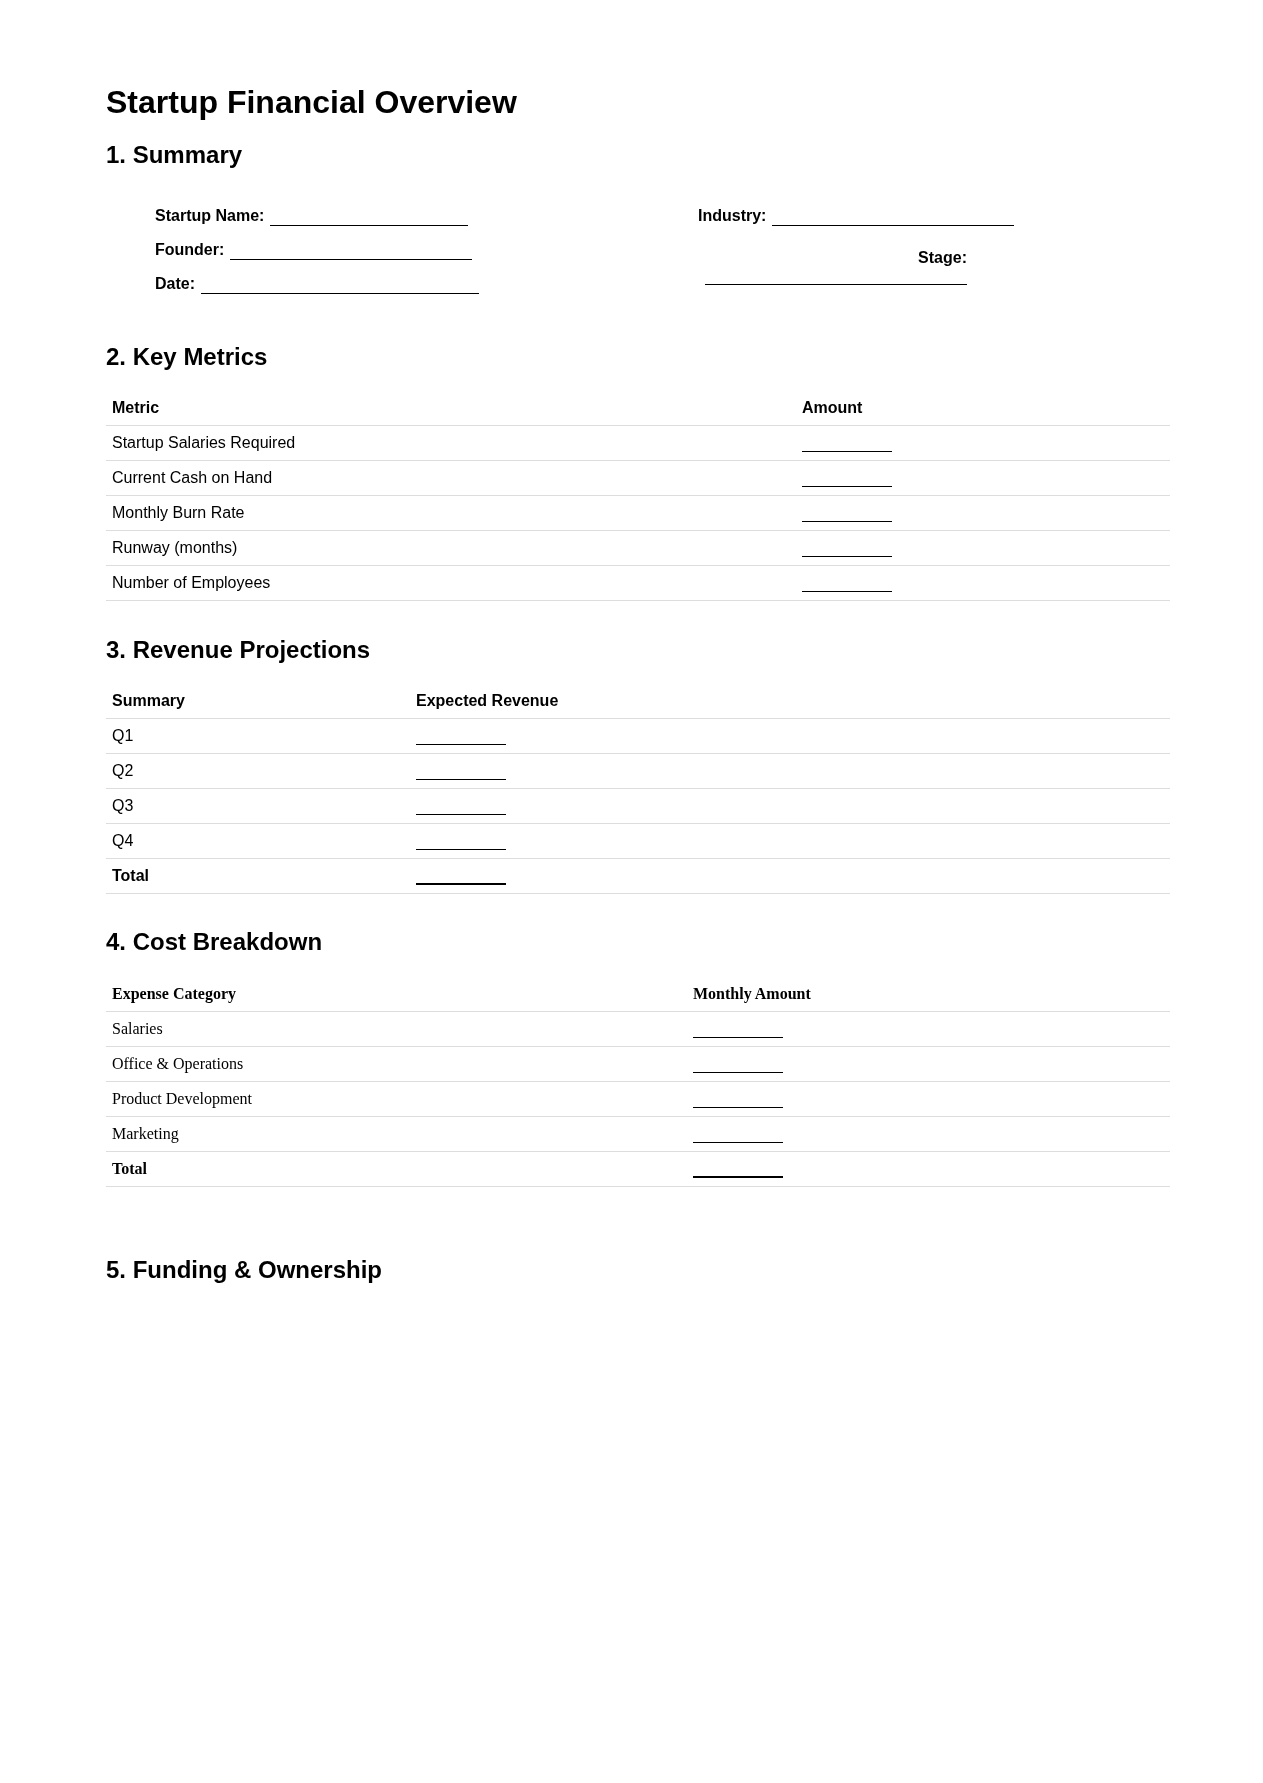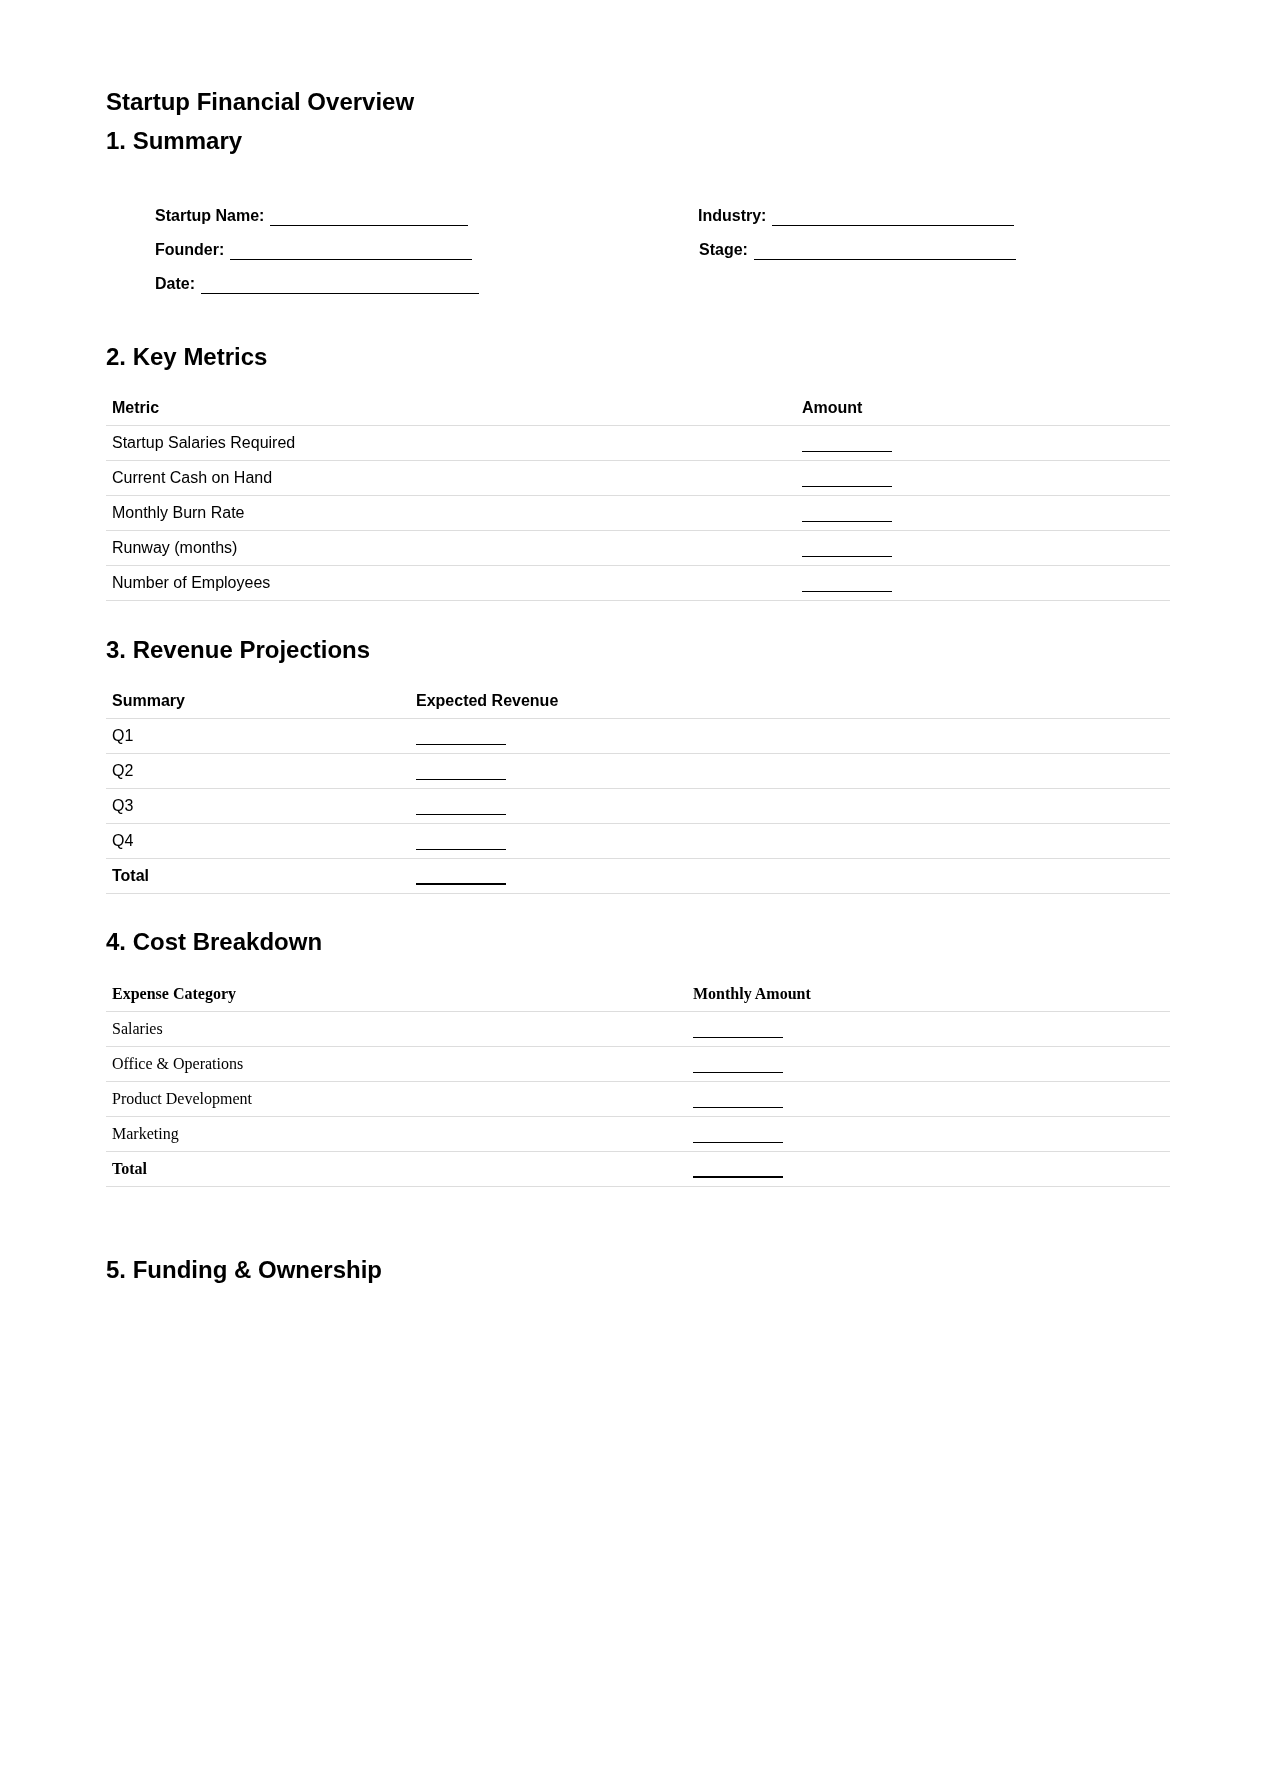--- a/index.html
+++ b/index.html
@@ -19,21 +19,21 @@
       position: absolute;
       left: 106px;
       top: 0;
       width: 1064px;
     }
     h1 {
       position: absolute;
       top: 82px;
       left: 0;
       margin: 0;
-      font-size: 24px;
+      font-size: 32px;
       font-weight: bold;
       line-height: 40px;
       white-space: nowrap;
     }
     h2 {
       position: absolute;
       left: 0;
       margin: 0;
       font-size: 24px;
       font-weight: bold;
@@ -87,35 +87,35 @@
     }
     .line.total { border-bottom: 2px solid #000; }
   </style>
 </head>
 <body>
 
 <div class="page">
 
   <h1>Startup Financial Overview</h1>
 
-  <h2 style="top:126px;text-align:center;">1. Summary</h2>
+  <h2 style="top:140px;text-align:center;">1. Summary</h2>
 
   <div class="field" style="top:206px; left:1px;">
     <span>Startup Name:</span>
     <span class="blank" style="width:198px;"></span>
   </div>
   <div class="field" style="top:206px; left:544px;">
     <span>Industry:</span>
     <span class="blank" style="width:242px;"></span>
   </div>
   <div class="field" style="top:240px; left:1px;">
     <span>Founder:</span>
     <span class="blank" style="width:242px;"></span>
   </div>
-  <div class="field" style="top:240px; left:545px;">
+  <div class="field" style="top:248px; left:545px;flex-direction:column;">
     <span>Stage:</span>
     <span class="blank" style="width:262px;"></span>
   </div>
   <div class="field" style="top:274px; left:1px;">
     <span>Date:</span>
     <span class="blank" style="width:278px;"></span>
   </div>
 
   <h2 style="top:342px;">2. Key Metrics</h2>
   <table style="top:390px;">

